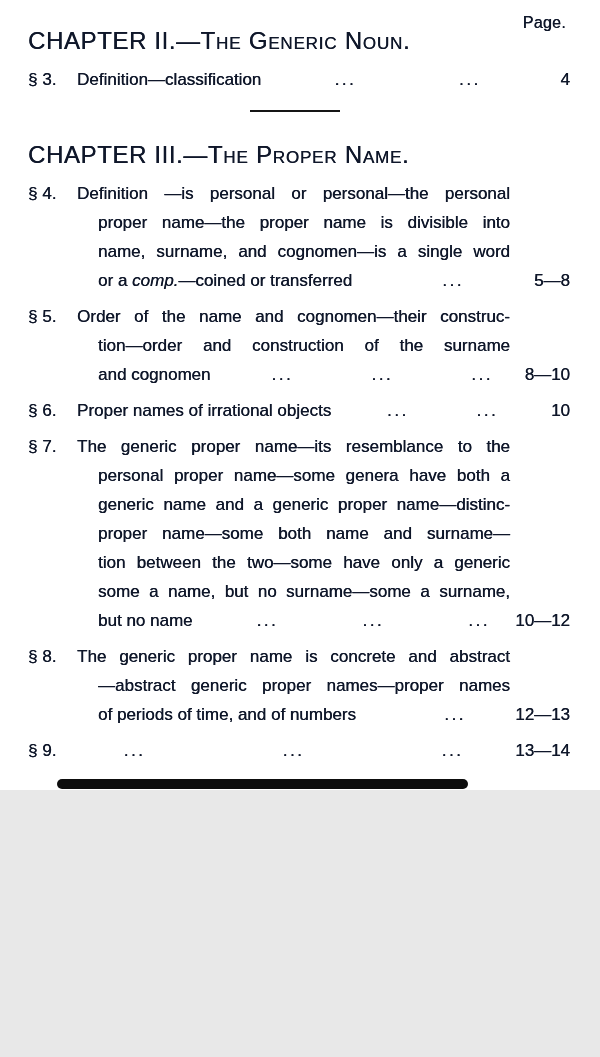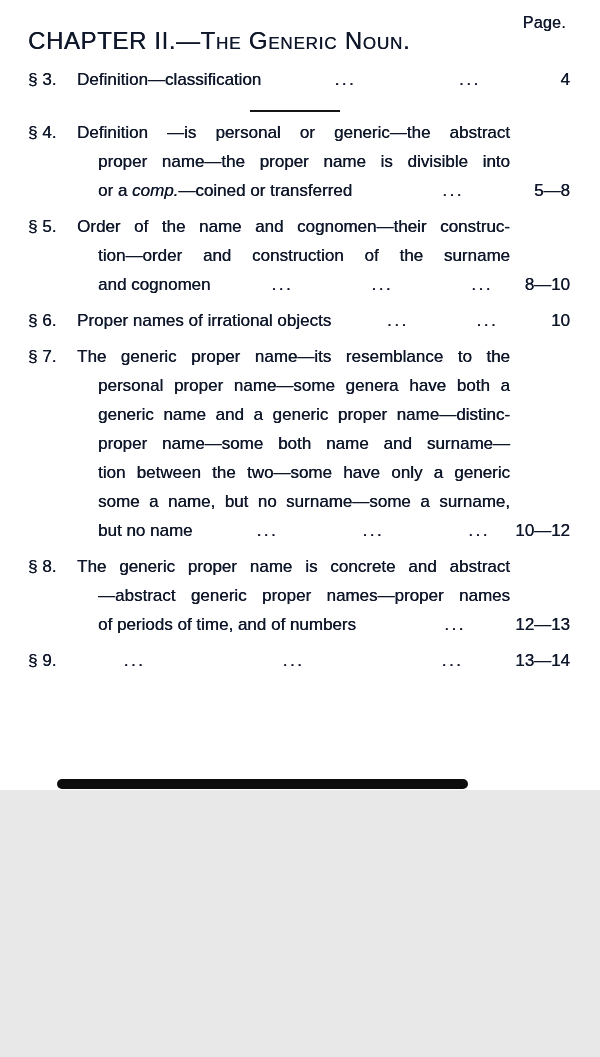--- a/index.html
+++ b/index.html
@@ -94,25 +94,27 @@
         <div class="text">
           <div class="line leader">
             <span class="txt"><span>Definition—classification</span></span>
             <span class="dots">...</span>
             <span class="dots">...</span>
           </div>
         </div>
         <div class="page-num">4</div>
       </div>
       <div class="rule"></div>
+      <div class="chapter"><span>CHAPTER III.—</span><span class="sc">The Proper Name.</span></div>
       <div class="entry">
         <div class="num">§ 4.</div>
         <div class="text">
-          <div class="line fill"><span class="txt"><span>Definition —is personal or generic—the abstract</span></span></div>
+          <div class="line fill"><span class="txt"><span>Definition —is personal or personal—the personal</span></span></div>
           <div class="line cont fill"><span class="txt"><span>proper name—the proper name is divisible into</span></span></div>
+          <div class="line cont fill"><span class="txt"><span>name, surname, and cognomen—is a single word</span></span></div>
           <div class="line cont leader">
             <span class="txt"><span>or a </span><em>comp.</em><span>—coined or transferred</span></span>
             <span class="dots">...</span>
           </div>
         </div>
         <div class="page-num">5—8</div>
       </div>
       <div class="entry">
         <div class="num">§ 5.</div>
         <div class="text">

